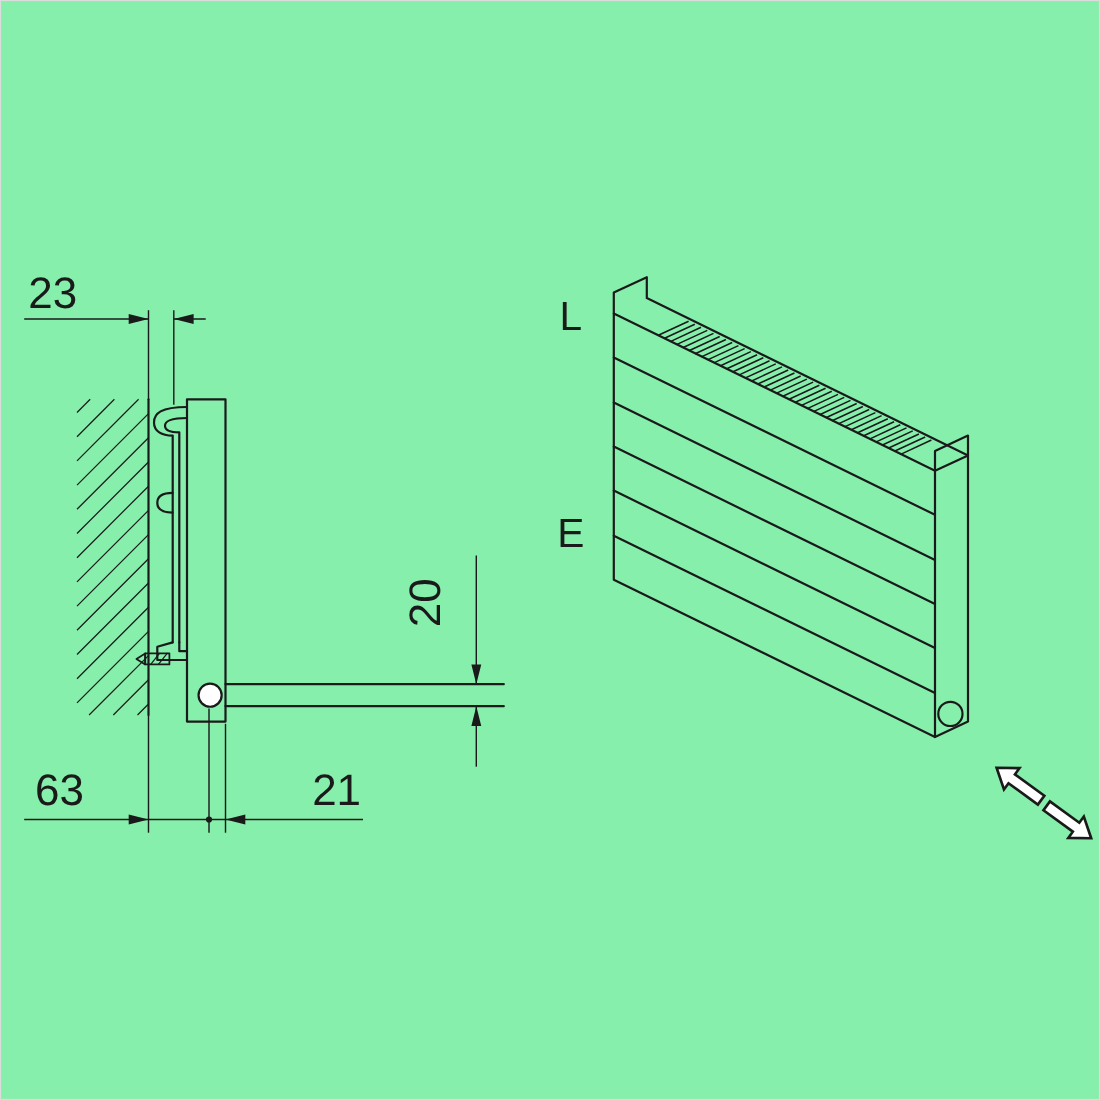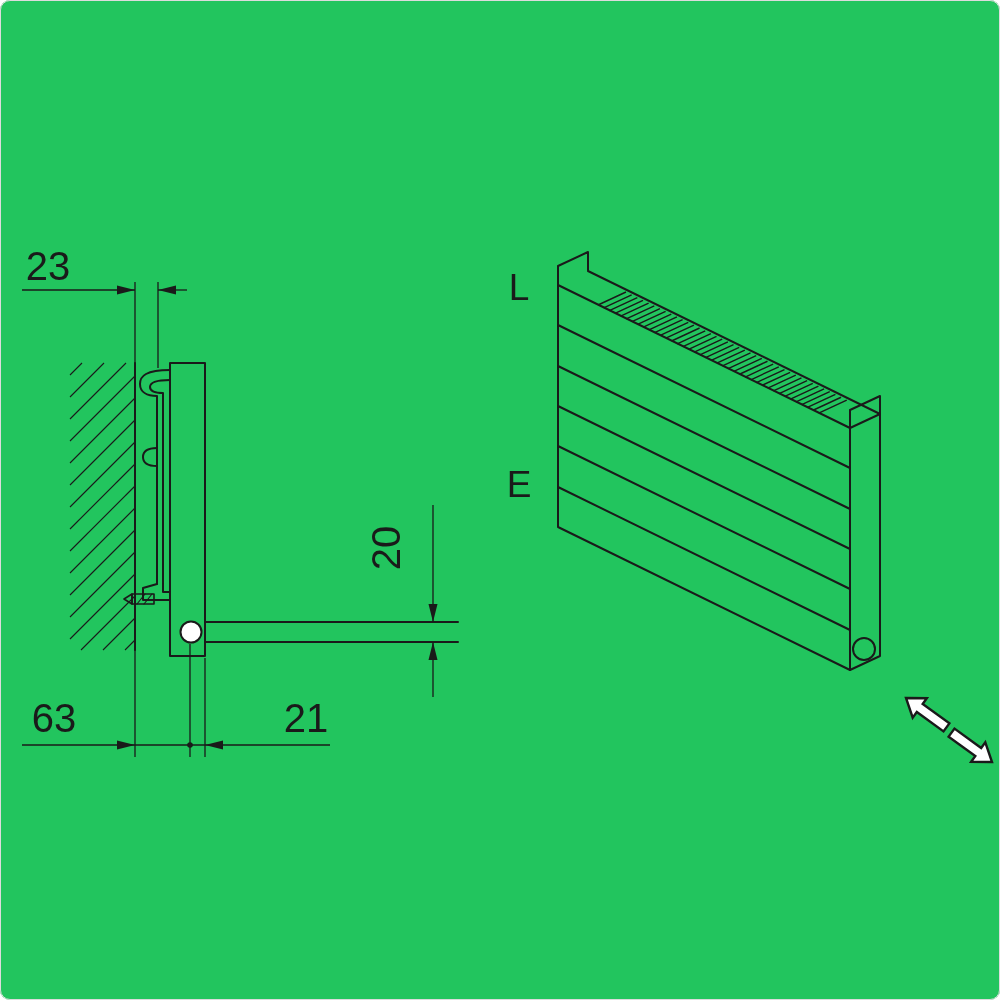--- a/index.html
+++ b/index.html
@@ -1,23 +1,22 @@
 <!DOCTYPE html>
 <html><head>
 <meta charset="utf-8">
 <style>
   html,body{margin:0;padding:0;background:#ffffff;}
   .canvas{
     position:relative;
     width:1000px;height:1000px;
-    background:#22c55e;
+    background:#86efac;
     outline:1px solid #dcdcdc;
     outline-offset:-1px;
     font-family:"Liberation Sans", sans-serif;
-    border-radius:10px;
   }
   svg{display:block;}
   .outline{stroke:#1a1a1a;stroke-width:2;fill:none;stroke-linecap:round;stroke-linejoin:round;}
   .thin{stroke:#1a1a1a;stroke-width:1.3;fill:none;stroke-linecap:butt;}
   .hatch{stroke:#1a1a1a;stroke-width:1.1;fill:none;}
   .fins{stroke:#1a1a1a;stroke-width:1.4;fill:none;}
   .arrowhead{fill:#1a1a1a;stroke:none;}
   .dot{fill:#1a1a1a;stroke:none;}
   .whitefill{fill:#ffffff;}
   text{fill:#1a1a1a;}

